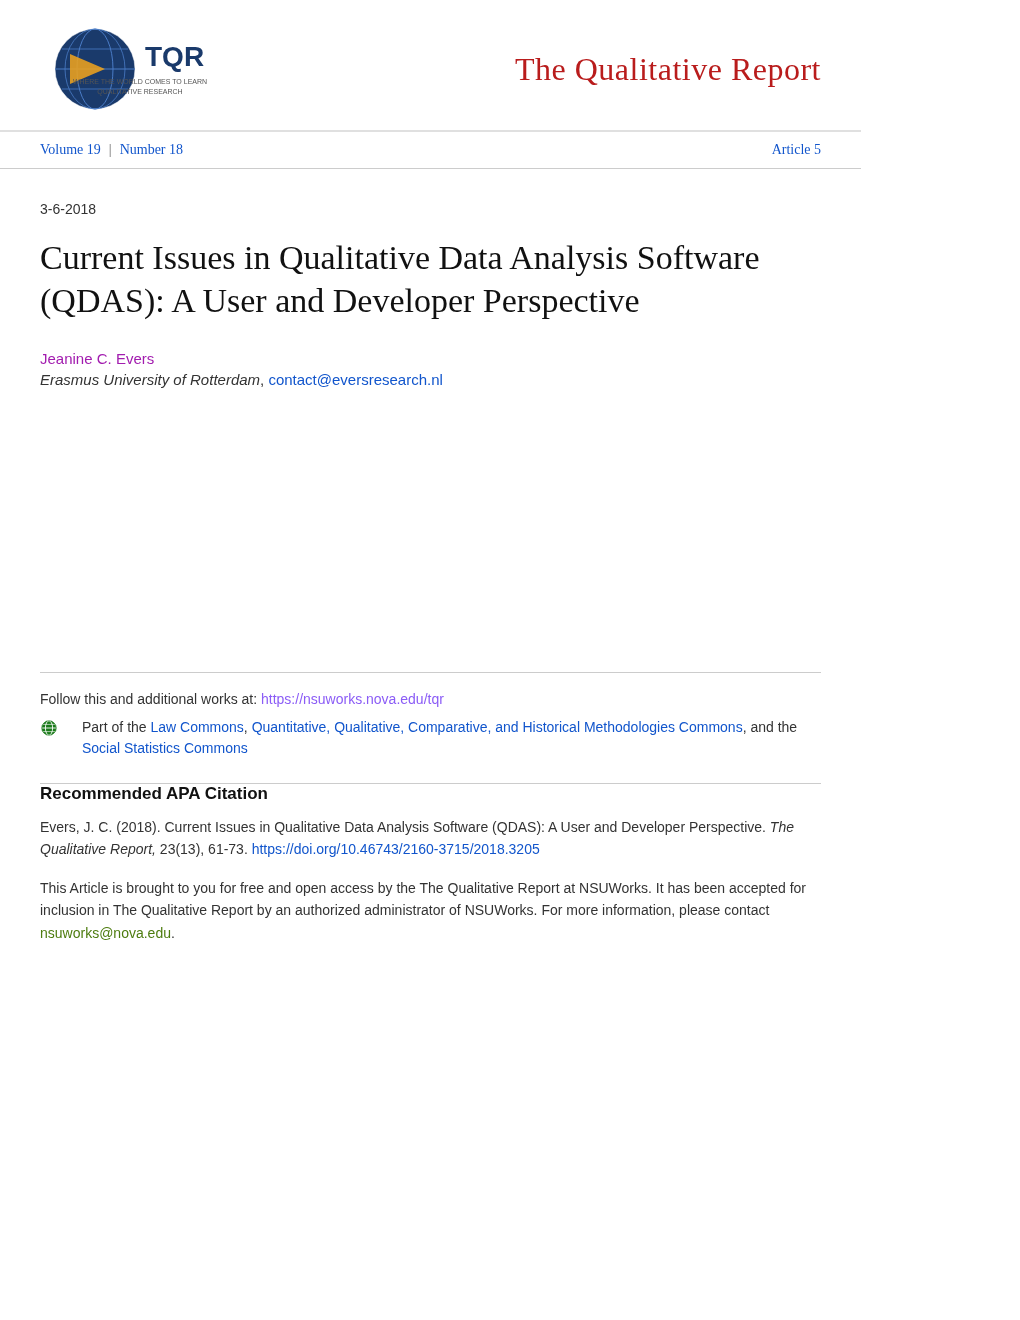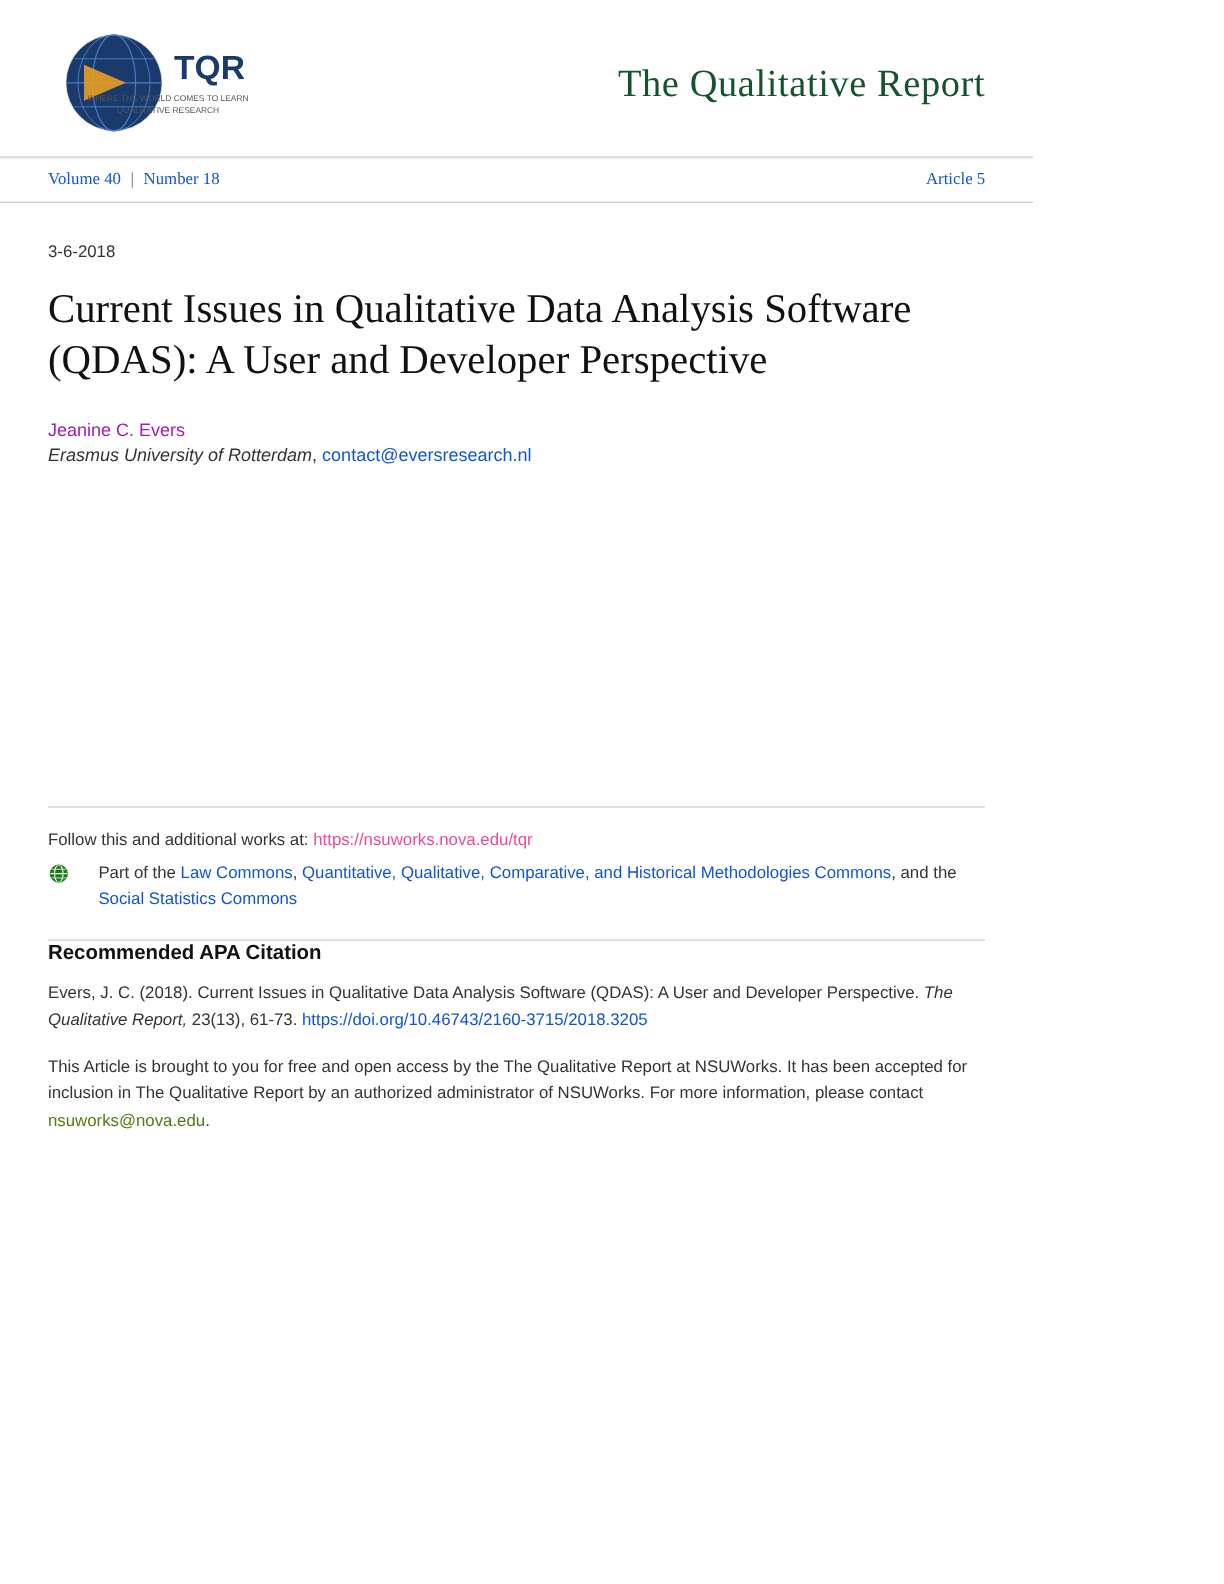--- a/index.html
+++ b/index.html
@@ -27,21 +27,21 @@
     .logo-area {
       display: flex;
       align-items: center;
     }
     .logo-svg {
       width: 180px;
       height: 90px;
     }
     .journal-title {
       font-size: 32px;
-      color: #14532d;
+      color: #b91c1c;
       font-family: Georgia, serif;
       font-weight: normal;
       letter-spacing: 0.5px;
     }
     
     .vol-bar {
       display: flex;
       align-items: center;
       justify-content: space-between;
       padding: 10px 40px;
@@ -116,21 +116,21 @@
       margin-top: 0;
       margin-bottom: 24px;
     }
     .follow-text {
       font-size: 14px;
       color: #333;
       font-family: Arial, sans-serif;
       margin-bottom: 10px;
     }
     .follow-text a {
-      color: #ec4899;
+      color: #8b5cf6;
       text-decoration: none;
     }
     .part-of-row {
       display: flex;
       align-items: flex-start;
       gap: 24px;
       font-size: 14px;
       font-family: Arial, sans-serif;
       color: #333;
       line-height: 1.5;
@@ -208,21 +208,21 @@
 
         <text x="100" y="60" font-family="Arial" font-size="7" fill="#555" text-anchor="middle">WHERE THE WORLD COMES TO LEARN</text>
         <text x="100" y="70" font-family="Arial" font-size="7" fill="#555" text-anchor="middle">QUALITATIVE RESEARCH</text>
       </svg>
     </div>
     <div class="journal-title">The Qualitative Report</div>
   </div>
 
   <div class="vol-bar">
     <div class="vol-left">
-      <a href="#" class="vol-link">Volume 40</a>
+      <a href="#" class="vol-link">Volume 19</a>
       <span class="vol-sep">|</span>
       <a href="#" class="vol-link">Number 18</a>
     </div>
     <a href="#" class="article-num">Article 5</a>
   </div>
 
   <div class="main">
 
     <div class="date">3-6-2018</div>
 

